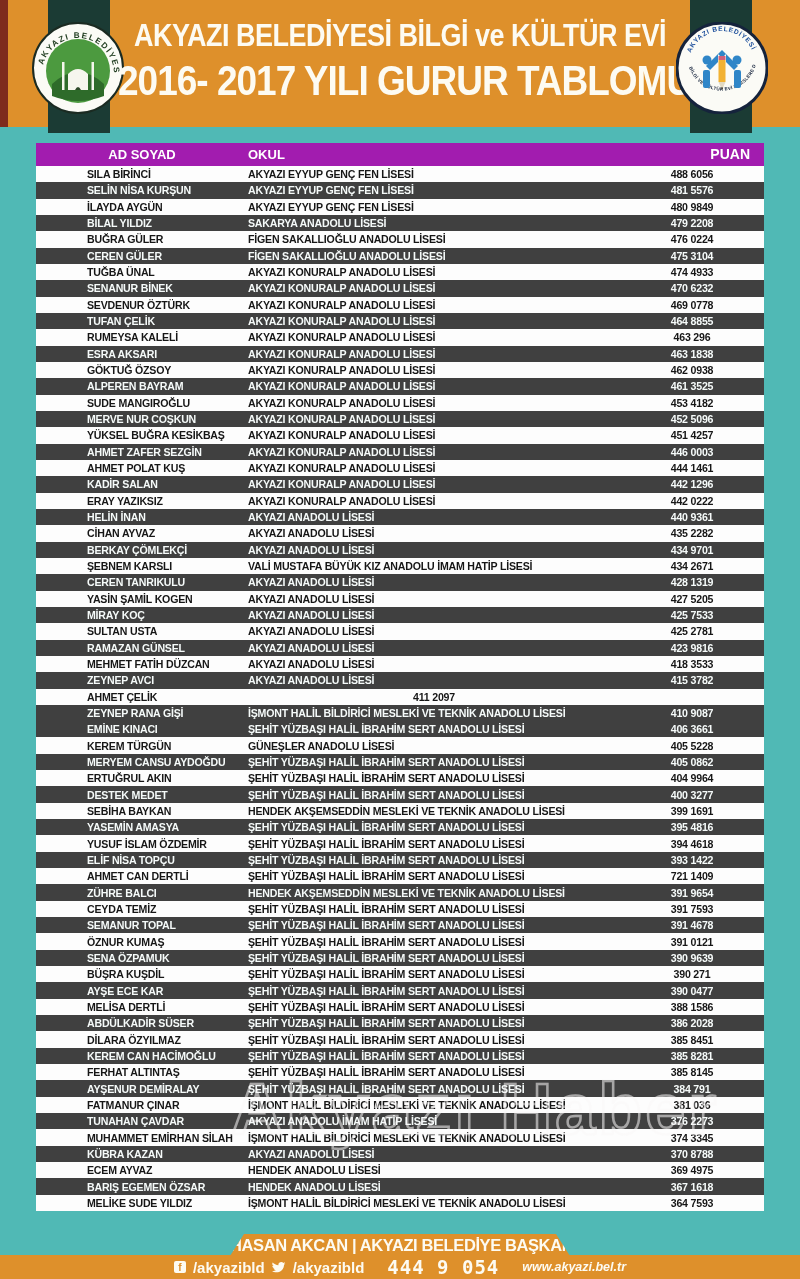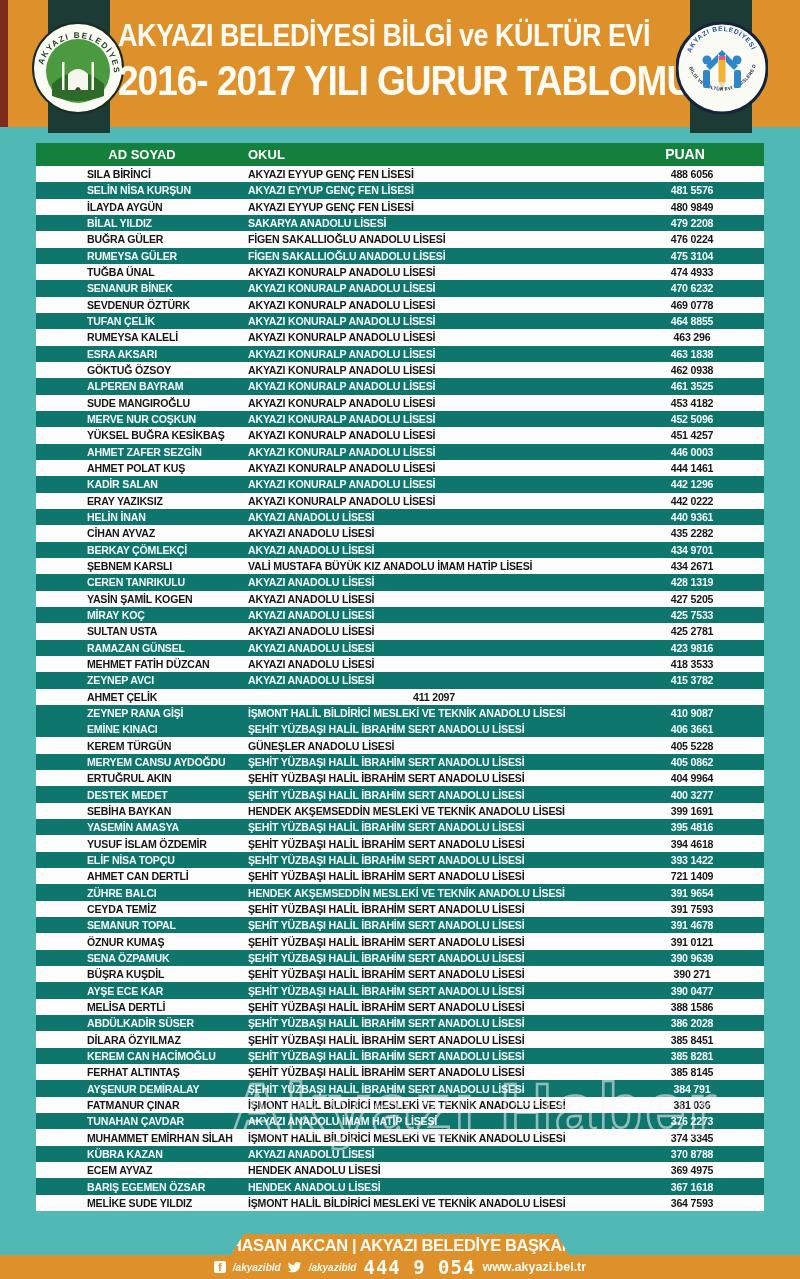--- a/index.html
+++ b/index.html
@@ -8,55 +8,55 @@
 
   
   .header-band{position:absolute;left:0;top:0;width:800px;height:127px;background:#DE902B;}
   .edge-sliver{position:absolute;left:0;top:0;width:8px;height:127px;background:#7E2B1D;}
   .ribbon{position:absolute;top:0;width:62px;height:133px;background:#1B3B34;}
   .ribbon.left{left:48px;}
   .ribbon.right{left:690px;}
   .logo-wrap{position:absolute;top:22px;width:92px;height:92px;}
   .logo-wrap.left{left:32px;}
   .logo-wrap.right{left:676px;}
-  .title-block{position:absolute;left:118px;right:118px;top:20px;color:#FDFBF2;}
+  .title-block{position:absolute;left:118px;right:118px;top:20px;text-align:center;color:#FDFBF2;}
   .title-line1{font-size:27px;font-weight:700;letter-spacing:-0.5px;white-space:nowrap;transform:scaleY(1.18);}
   .title-line2{font-size:37px;font-weight:700;letter-spacing:-1px;white-space:nowrap;transform:scaleY(1.15);margin-top:9px;}
 
   
   .table-area{position:absolute;left:36px;top:143px;width:728px;}
-  .thead{position:relative;height:23px;background:#15803d;color:#fff;font-weight:700;font-size:13px;}
+  .thead{position:relative;height:23px;background:#a21caf;color:#fff;font-weight:700;font-size:13px;}
   .th{position:absolute;top:0;line-height:23px;}
   .th-name{left:0;width:212px;text-align:center;}
   .th-okul{left:212px;}
-  .th-puan{left:584px;width:130px;text-align:center;font-size:14px;}
+  .th-puan{left:584px;width:130px;text-align:right;font-size:14px;}
   .tbody{display:flex;flex-direction:column;}
   .row{display:grid;grid-template-columns:212px 1fr 144px;height:16.34px;align-items:center;
        font-size:10.6px;font-weight:700;letter-spacing:-0.2px;white-space:nowrap;}
   .row.white{background:#FDFDFD;color:#161616;}
-  .row.teal{background:#0f766e;color:#F6FBFA;}
+  .row.teal{background:#404040;color:#F6FBFA;}
   .cell-name{padding-left:51px;overflow:hidden;}
   .cell-school{overflow:hidden;}
   .cell-puan{text-align:center;}
 
   
   .watermark{position:absolute;left:231px;top:1068px;font-size:72px;font-weight:700;letter-spacing:3px;
              color:transparent;-webkit-text-stroke:2.5px rgba(250,248,248,0.55);white-space:nowrap;pointer-events:none;}
 
   
   .footer-banner{position:absolute;left:230px;top:1234px;width:340px;height:22px;background:#DE902B;
                  clip-path:polygon(14px 0,326px 0,340px 22px,0 22px);
                  color:#FDFBF2;font-weight:700;font-size:16.5px;text-align:center;line-height:23px;
                  letter-spacing:-0.4px;white-space:nowrap;}
   .footer-band{position:absolute;left:0;top:1255px;width:800px;height:24px;background:#DE902B;}
   .social-line{position:absolute;left:0;top:1256px;width:800px;height:22px;display:flex;align-items:center;justify-content:center;gap:7px;color:#FDFBF2;}
   .fb-badge{display:inline-flex;align-items:center;justify-content:center;width:12px;height:12px;background:#FDFBF2;color:#DE902B;border-radius:2px;font-size:10px;font-weight:700;}
-  .handle{font-size:10px;font-weight:700;font-style:italic;}
-  .phone{font-size:19px;font-weight:700;font-family:"DejaVu Sans Mono",monospace;letter-spacing:1px;margin:0 0;}
-  .website{font-size:12.5px;font-weight:700;}
+  .handle{font-size:15px;font-weight:700;}
+  .phone{font-size:19px;font-weight:700;font-family:"DejaVu Sans Mono",monospace;letter-spacing:1px;margin:0 16px;}
+  .website{font-size:12.5px;font-weight:700;font-style:italic;}
 </style>
 </head>
 <body>
 
 <div id="page">
 
   <div class="header-band">
     <div class="edge-sliver"></div>
     <div class="ribbon left"></div>
     <div class="ribbon right"></div>
@@ -141,21 +141,21 @@
           <span class="cell-name">BİLAL YILDIZ</span>
           <span class="cell-school">SAKARYA ANADOLU LİSESİ</span>
           <span class="cell-puan">479 2208</span>
         </div>
         <div class="row white">
           <span class="cell-name">BUĞRA GÜLER</span>
           <span class="cell-school">FİGEN SAKALLIOĞLU ANADOLU LİSESİ</span>
           <span class="cell-puan">476 0224</span>
         </div>
         <div class="row teal">
-          <span class="cell-name">RUMEYSA GÜLER</span>
+          <span class="cell-name">CEREN GÜLER</span>
           <span class="cell-school">FİGEN SAKALLIOĞLU ANADOLU LİSESİ</span>
           <span class="cell-puan">475 3104</span>
         </div>
         <div class="row white">
           <span class="cell-name">TUĞBA ÜNAL</span>
           <span class="cell-school">AKYAZI KONURALP ANADOLU LİSESİ</span>
           <span class="cell-puan">474 4933</span>
         </div>
         <div class="row teal">
           <span class="cell-name">SENANUR BİNEK</span>

